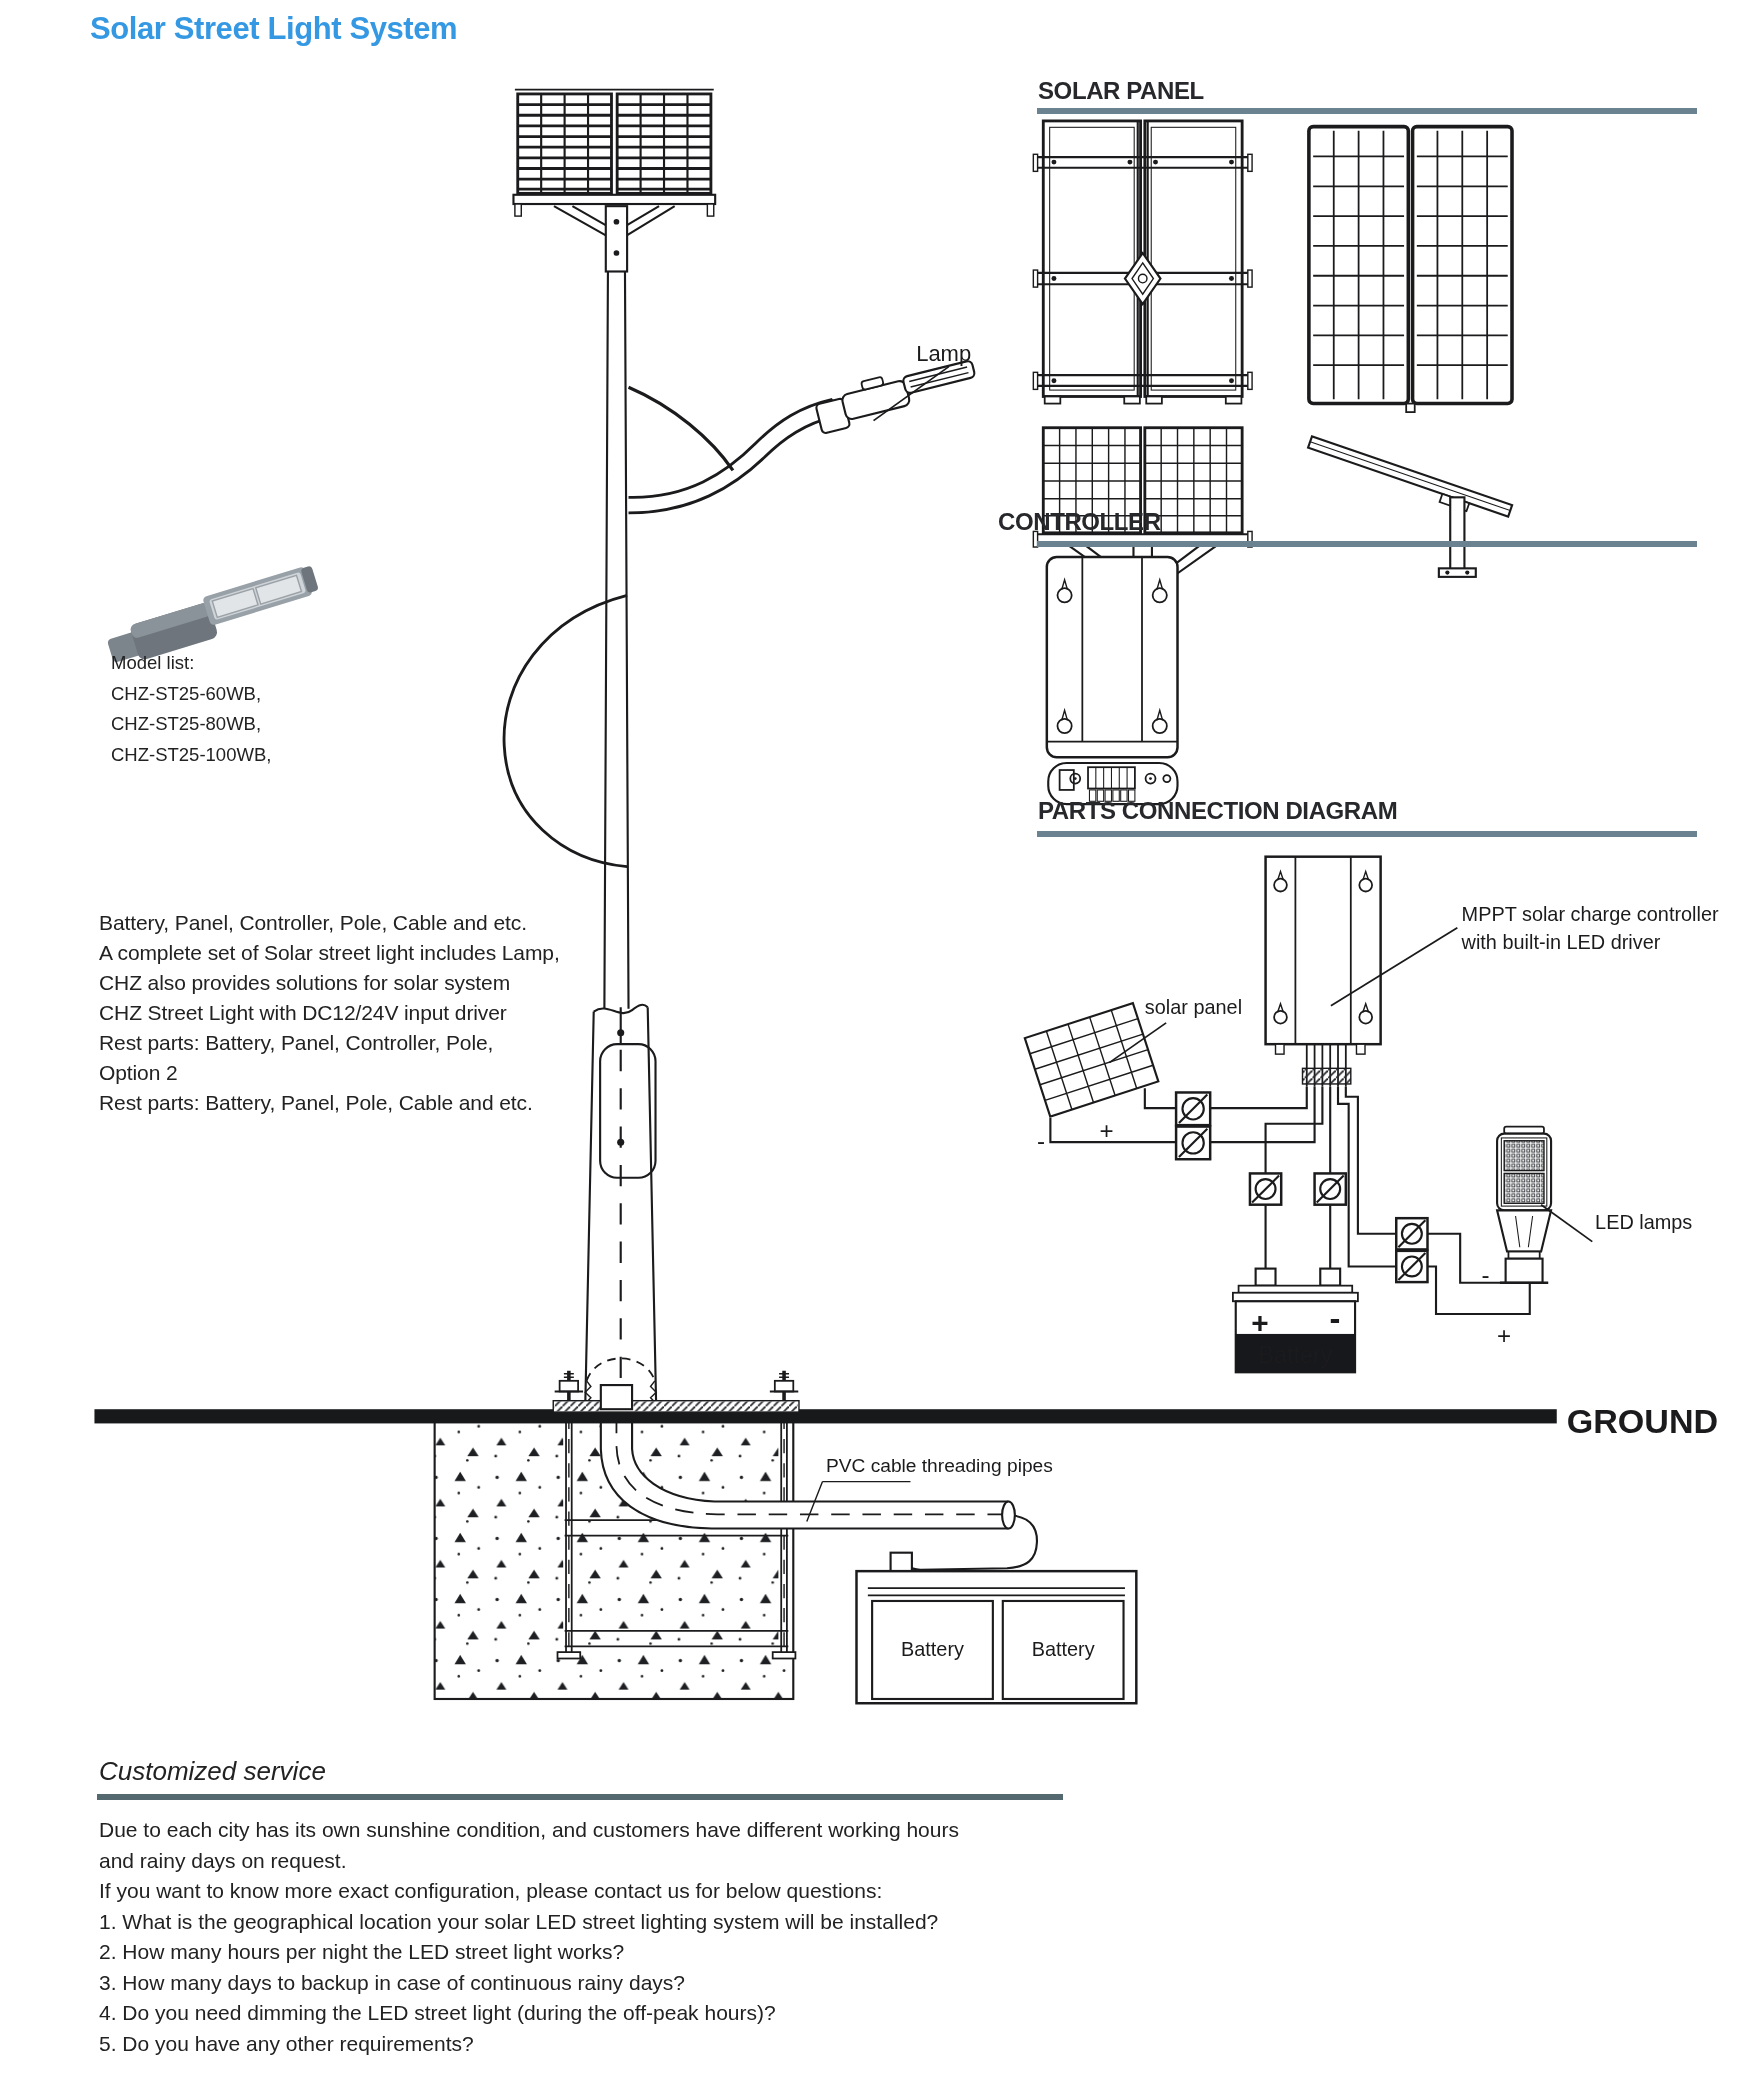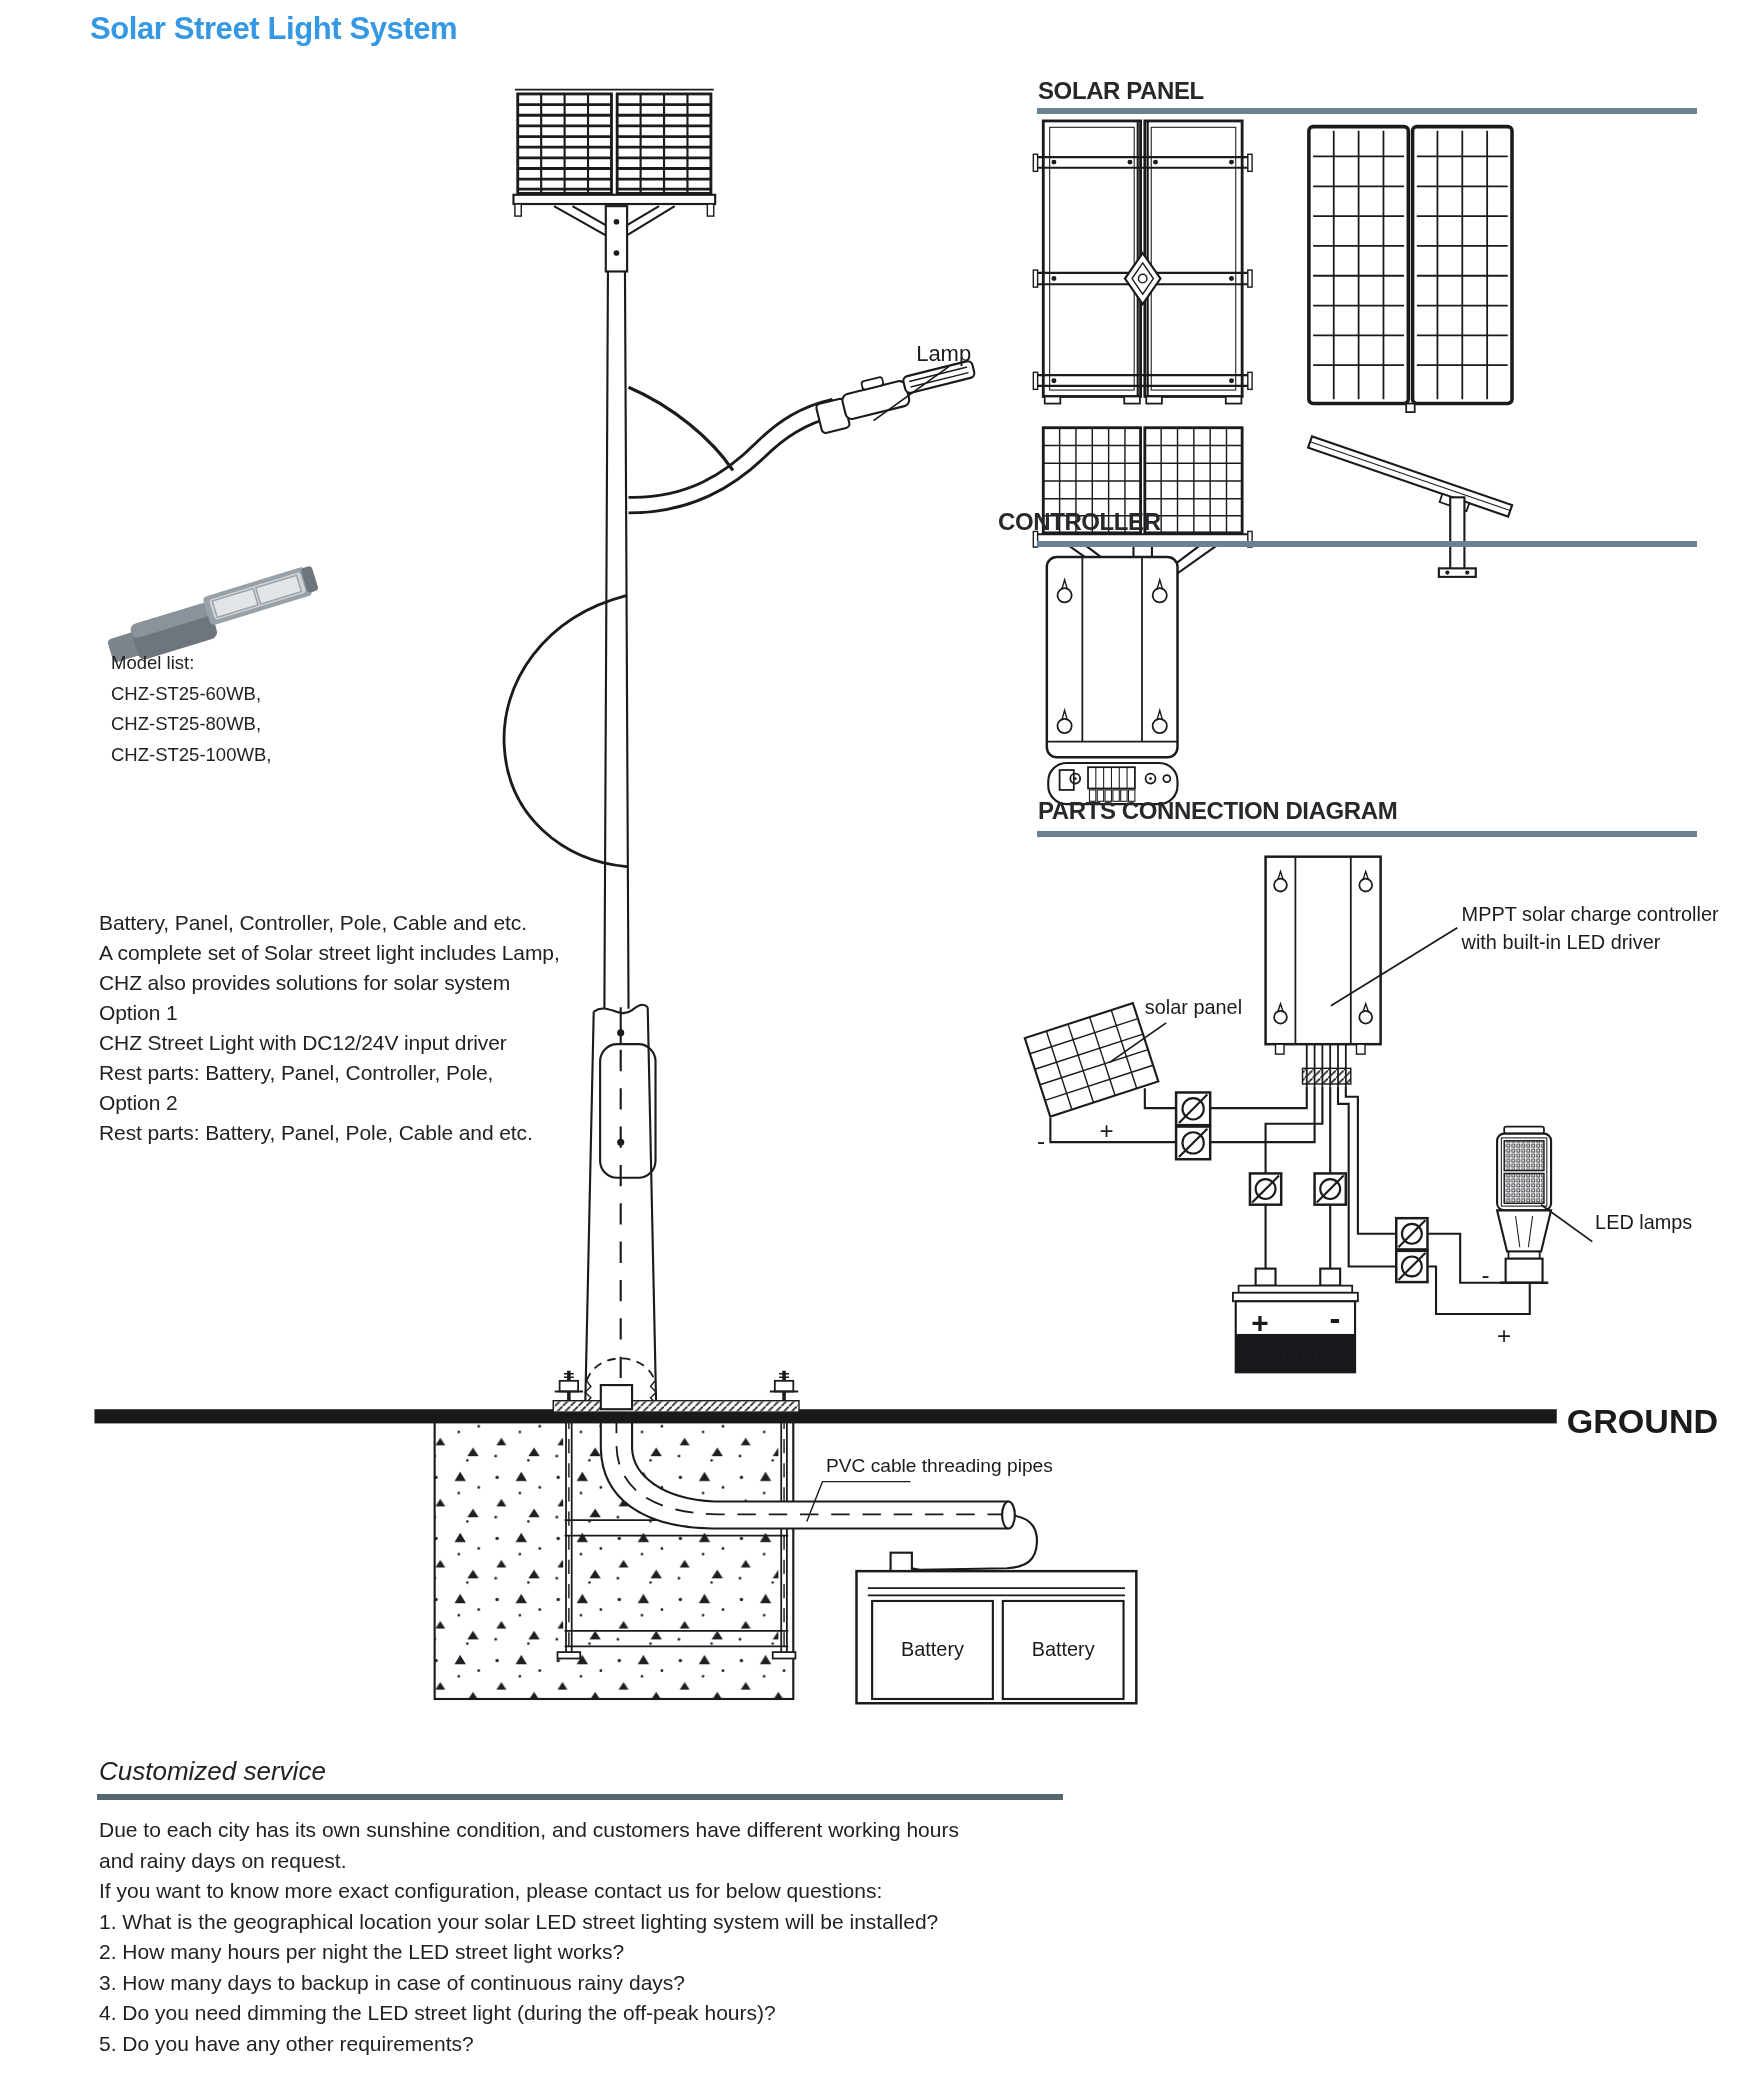--- a/index.html
+++ b/index.html
@@ -351,21 +351,20 @@
   <div>Model list:</div>
   <div>CHZ-ST25-60WB,</div>
   <div>CHZ-ST25-80WB,</div>
   <div>CHZ-ST25-100WB,</div>
 </div>
 
 <div class="abs desc" style="left:99px;top:908px;width:511px;">
   <div>Battery, Panel, Controller, Pole, Cable and etc.</div>
   <div>A complete set of Solar street light includes Lamp,</div>
   <div>CHZ also provides solutions for solar system</div>
-  <div>Option 1</div>
   <div>CHZ Street Light with DC12/24V input driver</div>
   <div>Rest parts: Battery, Panel, Controller, Pole,</div>
   <div>Option 2</div>
   <div>Rest parts: Battery, Panel, Pole, Cable and etc.</div>
 </div>
 
 <div class="abs sechead" style="left:1038px;top:77px;">SOLAR PANEL</div>
 <div class="rule" style="left:1037px;top:108px;width:660px;"></div>
 
 <div class="abs sechead" style="left:998px;top:508px;">CONTROLLER</div>

